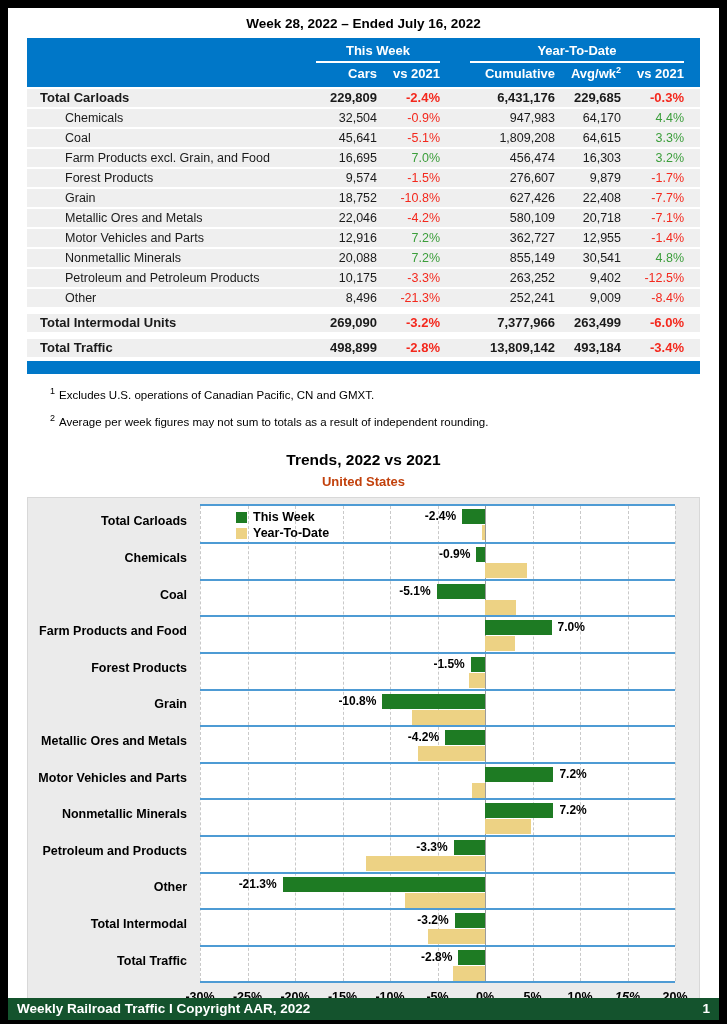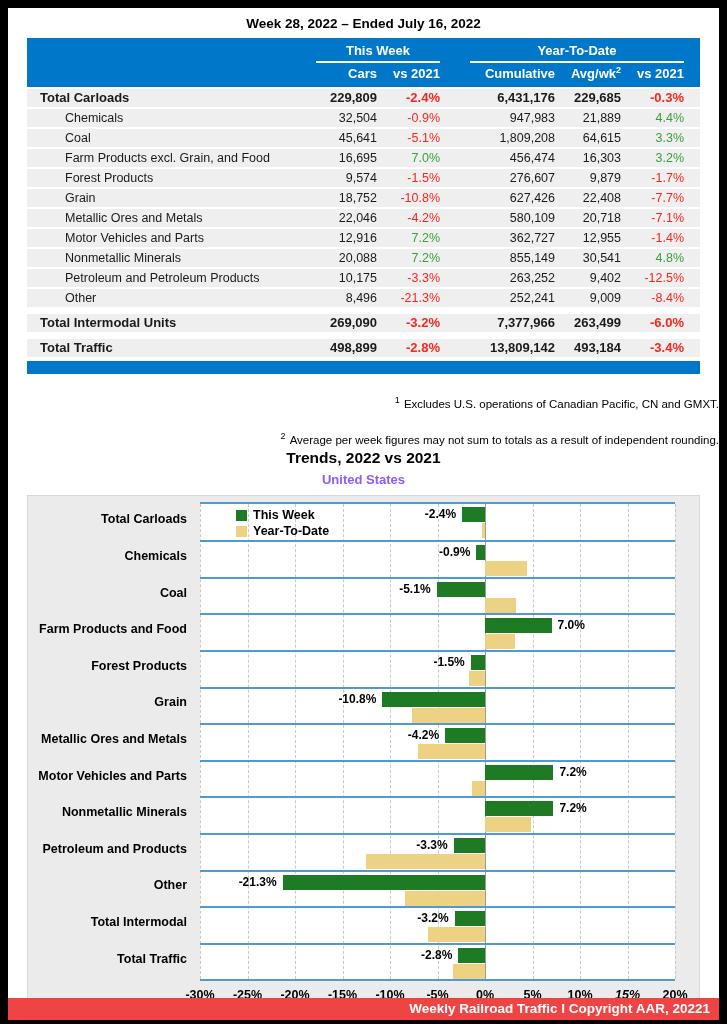--- a/index.html
+++ b/index.html
@@ -30,46 +30,46 @@
   .trow.bold { font-weight:bold; font-size:13px; }
   .cell { line-height:18px; white-space:nowrap; }
   .c-label { padding-left:13px; overflow:hidden; }
   .c-label.indent { padding-left:38px; }
   .c-num, .c-pct { text-align:right; }
   .neg { color:#F4281D; }
   .pos { color:#3B9E3B; }
   .table-bottom-bar { height:13px; background:#0077C8; margin:4px 19px 0; }
   
   .footnotes { margin:8px 0 0 42px; font-size:11.5px; color:#000; }
-  .footnote { margin-top:21px;text-align:right; }
+  .footnote { margin-top:12px; }
   .footnote sup { font-size:9px; margin-right:4px; }
   
-  .chart-title { text-align:center; font-size:15.5px; font-weight:bold; color:#000; margin-top:3px; }
-  .chart-subtitle { text-align:center; font-size:13px; font-weight:bold; color:#8b5cf6; margin-top:5px; }
+  .chart-title { text-align:center; font-size:15.5px; font-weight:bold; color:#000; margin-top:23px; }
+  .chart-subtitle { text-align:center; font-size:13px; font-weight:bold; color:#c2410c; margin-top:5px; }
   .chart-panel { margin:8px 19px 0; background:#EBEBEB; border:1px solid #D8D8D8; padding:6px 24px 4px 0; }
   .chart-body { display:flex; }
   .chart-labels { width:172px; flex:none; }
   .cat-label { height:36.6px; display:flex; align-items:center; justify-content:flex-end; padding-right:13px; font-weight:bold; font-size:12.5px; color:#000; text-align:right; line-height:13px; }
   .chart-plot { flex:1; position:relative; background:#fff; border-top:2px solid #4E9BD4; border-bottom:2px solid #4E9BD4; }
   .gridline { position:absolute; top:0; bottom:0; width:0; border-left:1px dashed #C9C9C9; z-index:1; }
   .zeroline { position:absolute; top:0; bottom:0; width:0; border-left:1px solid #9B9B9B; z-index:2; }
   .band { position:relative; height:36.6px; z-index:3; }
   .band + .band { border-top:2px solid #4E9BD4; }
   .bar { position:absolute; height:15px; z-index:3; }
   .bar-tw { top:3px; }
   .bar-ytd { top:19px; }
   .bar-label { position:absolute; top:2px; height:16px; line-height:16px; font-size:12px; font-weight:bold; color:#000; white-space:nowrap; z-index:4; }
   .legend { position:absolute; left:36px; top:5px; z-index:5; }
   .legend-item { display:flex; align-items:center; margin-bottom:3px; }
   .legend-swatch { width:11px; height:11px; margin-right:6px; flex:none; }
   .legend-text { font-size:12.5px; font-weight:bold; color:#000; line-height:13px; }
   .x-axis { position:relative; height:25px; margin-left:172px; }
   .tick { position:absolute; top:7px; transform:translateX(-50%); font-size:12.5px; font-weight:bold; color:#000; white-space:nowrap; }
   
-  .footer-bar { position:absolute; left:0; right:0; bottom:0; height:22px; background:#ef4444; color:#fff; font-size:13.5px; font-weight:bold; display:flex; align-items:center; justify-content:flex-end; padding:0 9px 1px; }
+  .footer-bar { position:absolute; left:0; right:0; bottom:0; height:22px; background:#14532d; color:#fff; font-size:13.5px; font-weight:bold; display:flex; align-items:center; justify-content:space-between; padding:0 9px 1px; }
 </style>
 </head>
 <body>
 
 <div class="page">
 
   <div class="title-block">
     <div class="main-subtitle">Week 28, 2022 – Ended July 16, 2022</div>
   </div>
 
@@ -97,21 +97,21 @@
           <div class="cell c-num">6,431,176</div>
           <div class="cell c-num">229,685</div>
           <div class="cell c-pct neg">-0.3%</div>
           <div></div>
         </div>
         <div class="grid trow">
           <div class="cell c-label indent">Chemicals</div>
           <div class="cell c-num">32,504</div>
           <div class="cell c-pct neg">-0.9%</div>
           <div class="cell c-num">947,983</div>
-          <div class="cell c-num">21,889</div>
+          <div class="cell c-num">64,170</div>
           <div class="cell c-pct pos">4.4%</div>
           <div></div>
         </div>
         <div class="grid trow">
           <div class="cell c-label indent">Coal</div>
           <div class="cell c-num">45,641</div>
           <div class="cell c-pct neg">-5.1%</div>
           <div class="cell c-num">1,809,208</div>
           <div class="cell c-num">64,615</div>
           <div class="cell c-pct pos">3.3%</div>

